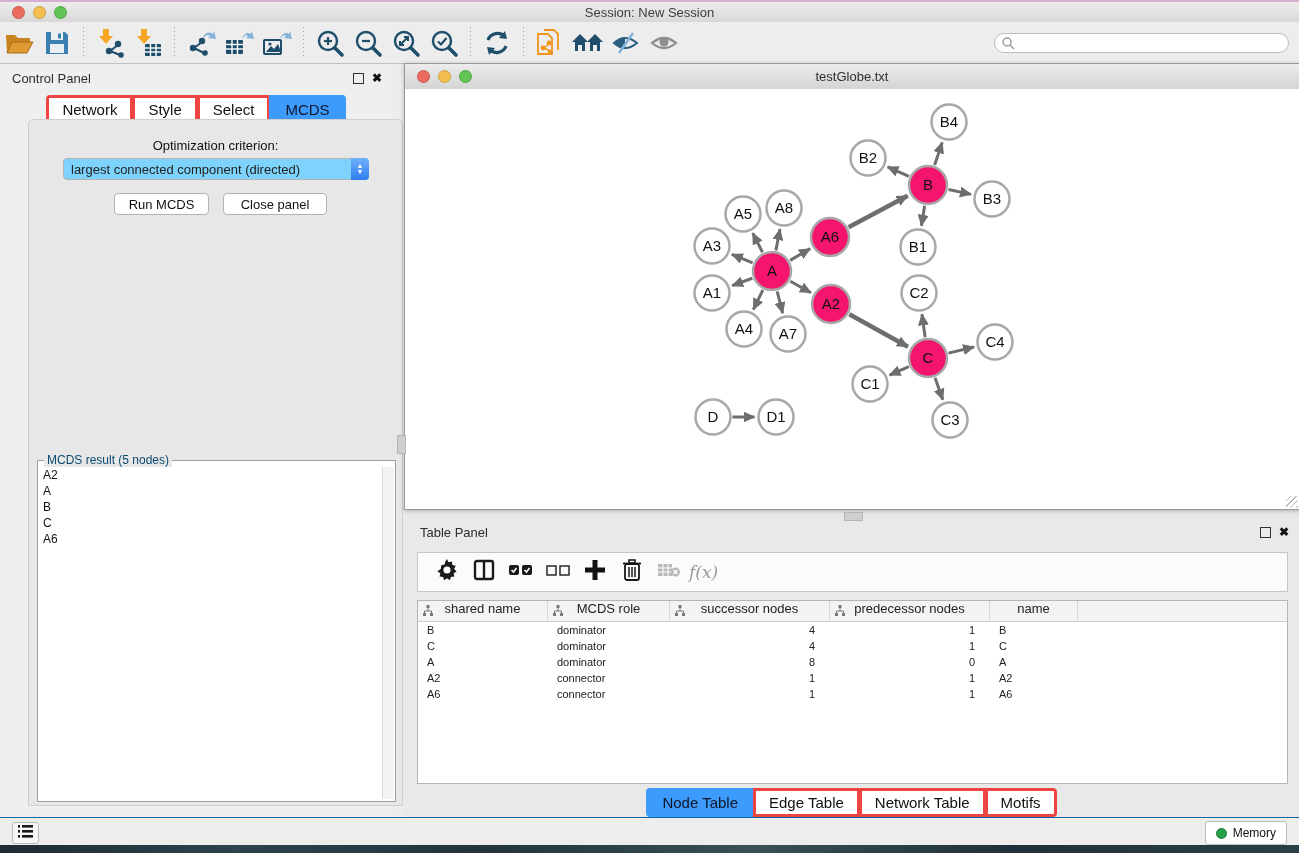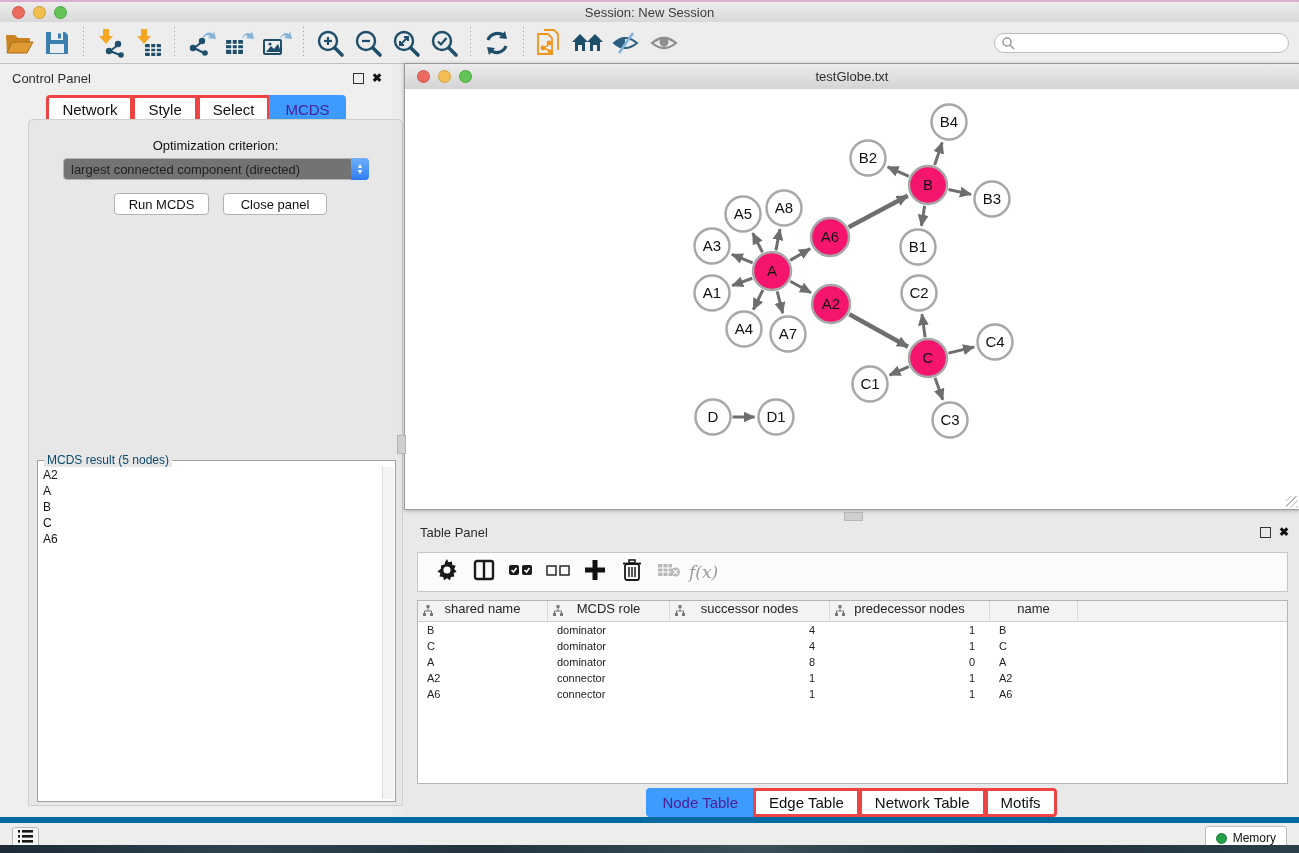--- a/index.html
+++ b/index.html
@@ -33,25 +33,25 @@
   #cp-header{position:absolute;left:0;top:0;width:100%;height:28px;display:flex;align-items:center;}
   #cp-title{margin-left:12px;font-size:13px;color:#2d2d2d;}
   .panel-btns{margin-left:auto;margin-right:10px;display:flex;gap:8px;align-items:center;}
   .float-icon{width:9px;height:9px;border:1.5px solid #333;display:inline-block;}
   .close-icon{font-size:12px;font-weight:bold;color:#111;line-height:1;}
   #cp-tabs{position:absolute;left:0;top:31px;width:100%;text-align:center;}
   .seg{display:inline-block;border:3px solid #ef4444;background:#fff;color:#111;
        padding:3px 13px;font-size:15px;margin-left:-1px;cursor:default;}
   .seg:first-child{border-radius:4px 0 0 4px;margin-left:0;}
   .seg:last-child{border-radius:0 4px 4px 0;}
-  .seg.active{background:#3d9bfd;border-color:#3d9bfd;color:#4c1d95;text-align:center;}
+  .seg.active{background:#3d9bfd;border-color:#3d9bfd;color:#0f172a;text-align:center;}
   #cp-body{position:absolute;left:8px;top:55px;width:375px;height:687px;background:#e7e7e7;
            border:1px solid #cfcfcf;border-radius:5px 5px 0 0;box-sizing:border-box;margin-left:20px;}
   #opt-label{position:absolute;left:0;top:18px;width:100%;text-align:center;font-size:13px;color:#111;}
-  #criterion{position:absolute;left:34px;top:38px;width:306px;height:22px;background:#737373;
+  #criterion{position:absolute;left:34px;top:38px;width:306px;height:22px;background:#7dd3fc;
              border:1px solid #b3b3b3;border-radius:4px;display:flex;align-items:center;box-sizing:border-box;}
   #criterion-text{flex:1;font-size:13px;padding-left:7px;white-space:nowrap;}
   #criterion-stepper{width:18px;height:22px;margin-right:-1px;border-radius:0 4px 4px 0;
              background:linear-gradient(#6fb1fc,#2f7cf0);display:flex;flex-direction:column;
              align-items:center;justify-content:center;color:#fff;font-size:7px;line-height:6px;}
   .btn{position:absolute;top:73px;height:22px;background:#fff;border:1px solid #b3b3b3;border-radius:4px;
        font-size:13px;color:#111;display:flex;align-items:center;justify-content:center;box-sizing:border-box;}
   #run-btn{left:85px;width:95px;}
   #closep-btn{left:194px;width:104px;}
   #result-box{position:absolute;left:8px;top:340px;width:359px;height:342px;background:#fff;
@@ -86,21 +86,21 @@
   #nt-header{display:flex;height:20px;background:#f3f3f3;border-bottom:1px solid #cfcfcf;}
   .nt-hcell{position:relative;height:20px;border-right:1px solid #d8d8d8;box-sizing:border-box;
             font-size:13px;color:#222;display:flex;align-items:flex-start;justify-content:center;}
   .nt-hcell .hier{position:absolute;left:5px;top:4px;}
   .nt-row{display:flex;height:16px;align-items:center;}
   .nt-cell{font-size:11px;box-sizing:border-box;white-space:nowrap;overflow:hidden;}
   #table-tabs{position:absolute;left:0;top:724px;width:100%;text-align:center;}
 
   
   #statusbar{left:0;top:817px;width:1299px;height:28px;background:#ededed;
-             border-top:6px solid #0369a1;box-sizing:border-box;}
+             border-top:1px solid #0369a1;box-sizing:border-box;}
   #list-btn{position:absolute;left:12px;top:4px;width:25px;height:20px;background:#f6f6f6;
             border:1px solid #b9b9b9;border-radius:3px;display:flex;align-items:center;justify-content:center;}
   #memory-btn{position:absolute;right:12px;top:3px;height:22px;background:#fff;border:1px solid #bdbdbd;
               border-radius:3px;display:flex;align-items:center;gap:6px;padding:0 10px;font-size:12px;color:#111;}
   #memory-dot{width:11px;height:11px;border-radius:50%;background:#24a148;border:1px solid #1b7d37;box-sizing:border-box;}
   #desktop-bottom{left:0;top:845px;width:1299px;height:8px;
       background:linear-gradient(90deg,#1c2b36,#2e424d 18%,#22333e 37%,#3a4f57 58%,#20303c 78%,#2c3f49);}
 </style>
 </head>
 <body>

